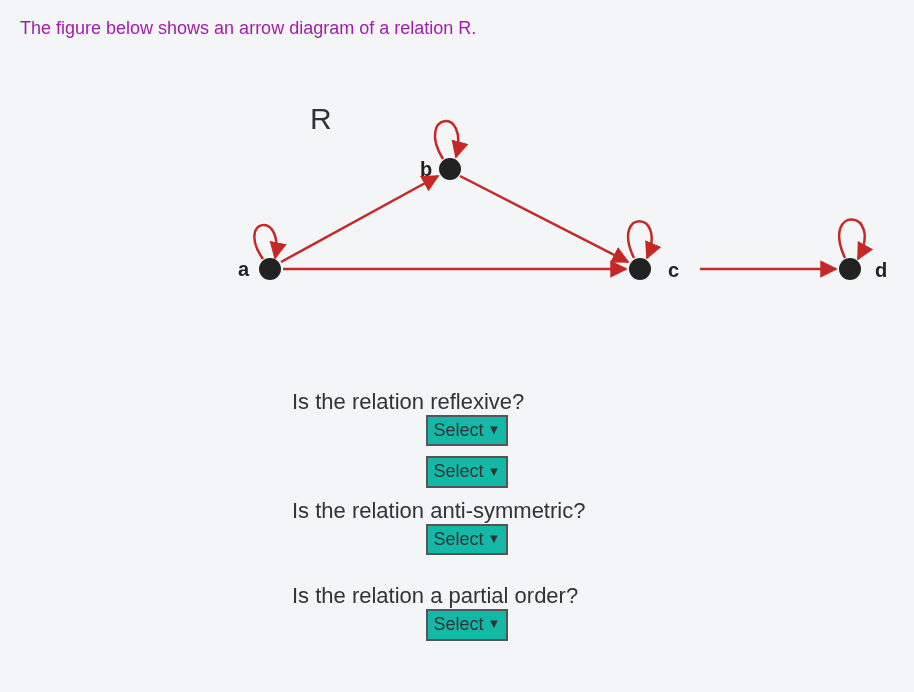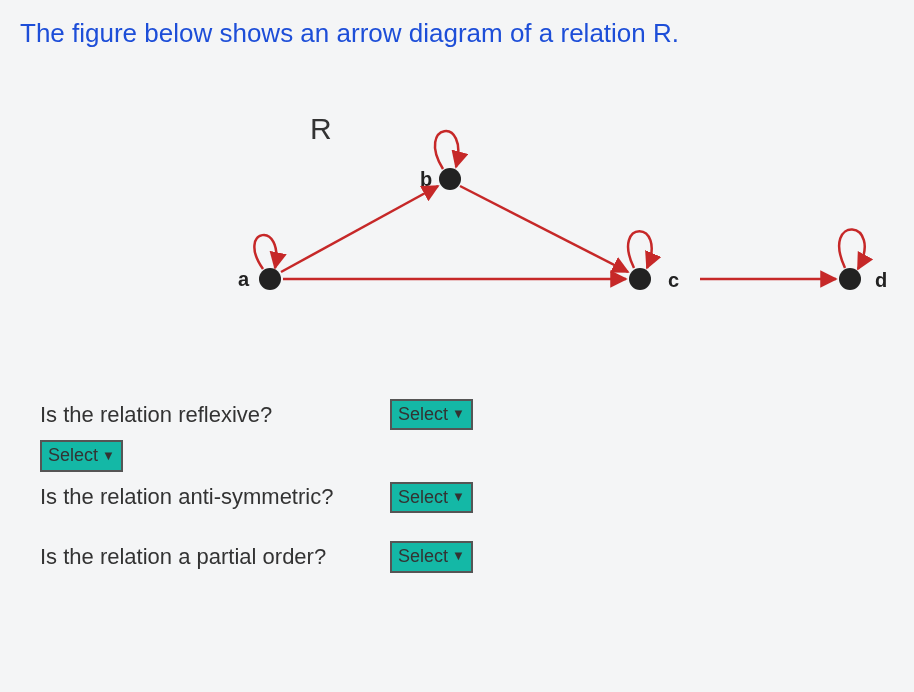--- a/index.html
+++ b/index.html
@@ -5,38 +5,39 @@
   body {
     margin: 0;
     padding: 10px 20px;
     font-family: Arial, Helvetica, sans-serif;
     background: #f4f5f6;
     color: #333;
     width: 914px;
     box-sizing: border-box;
   }
   .prompt {
-    font-size: 26px;
-    color: #1d4ed8;
+    font-size: 18px;
+    color: #a21caf;
     margin: 8px 0 30px 0;
   }
   .diagram-wrap {
     width: 870px;
     height: 280px;
     position: relative;
     margin-bottom: 40px;
   }
   .diagram-wrap svg { width: 100%; height: 100%; }
   .questions {
     margin-left: 20px;
   }
   .qrow {
     display: flex;
     align-items: center;
     margin: 10px 0;
+    flex-direction: column;
   }
   .qlabel {
     font-size: 22px;
     color: #333;
     width: 350px;
   }
   .select {
     display: inline-flex;
     align-items: center;
     border: 2px solid #555;

